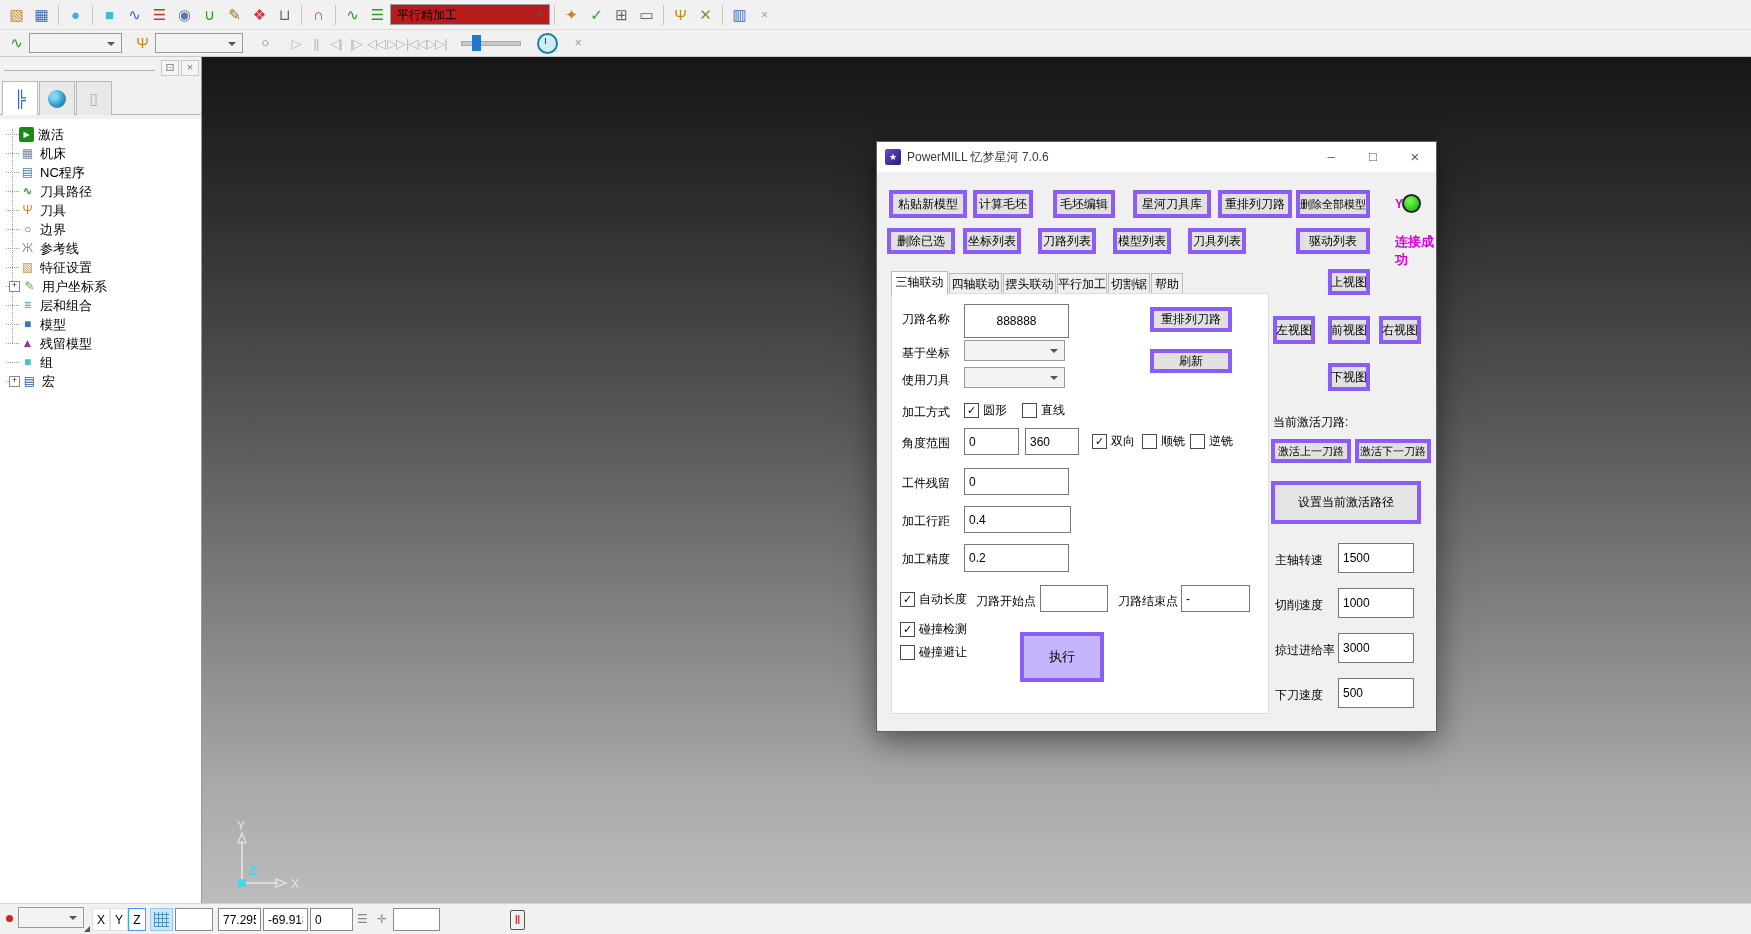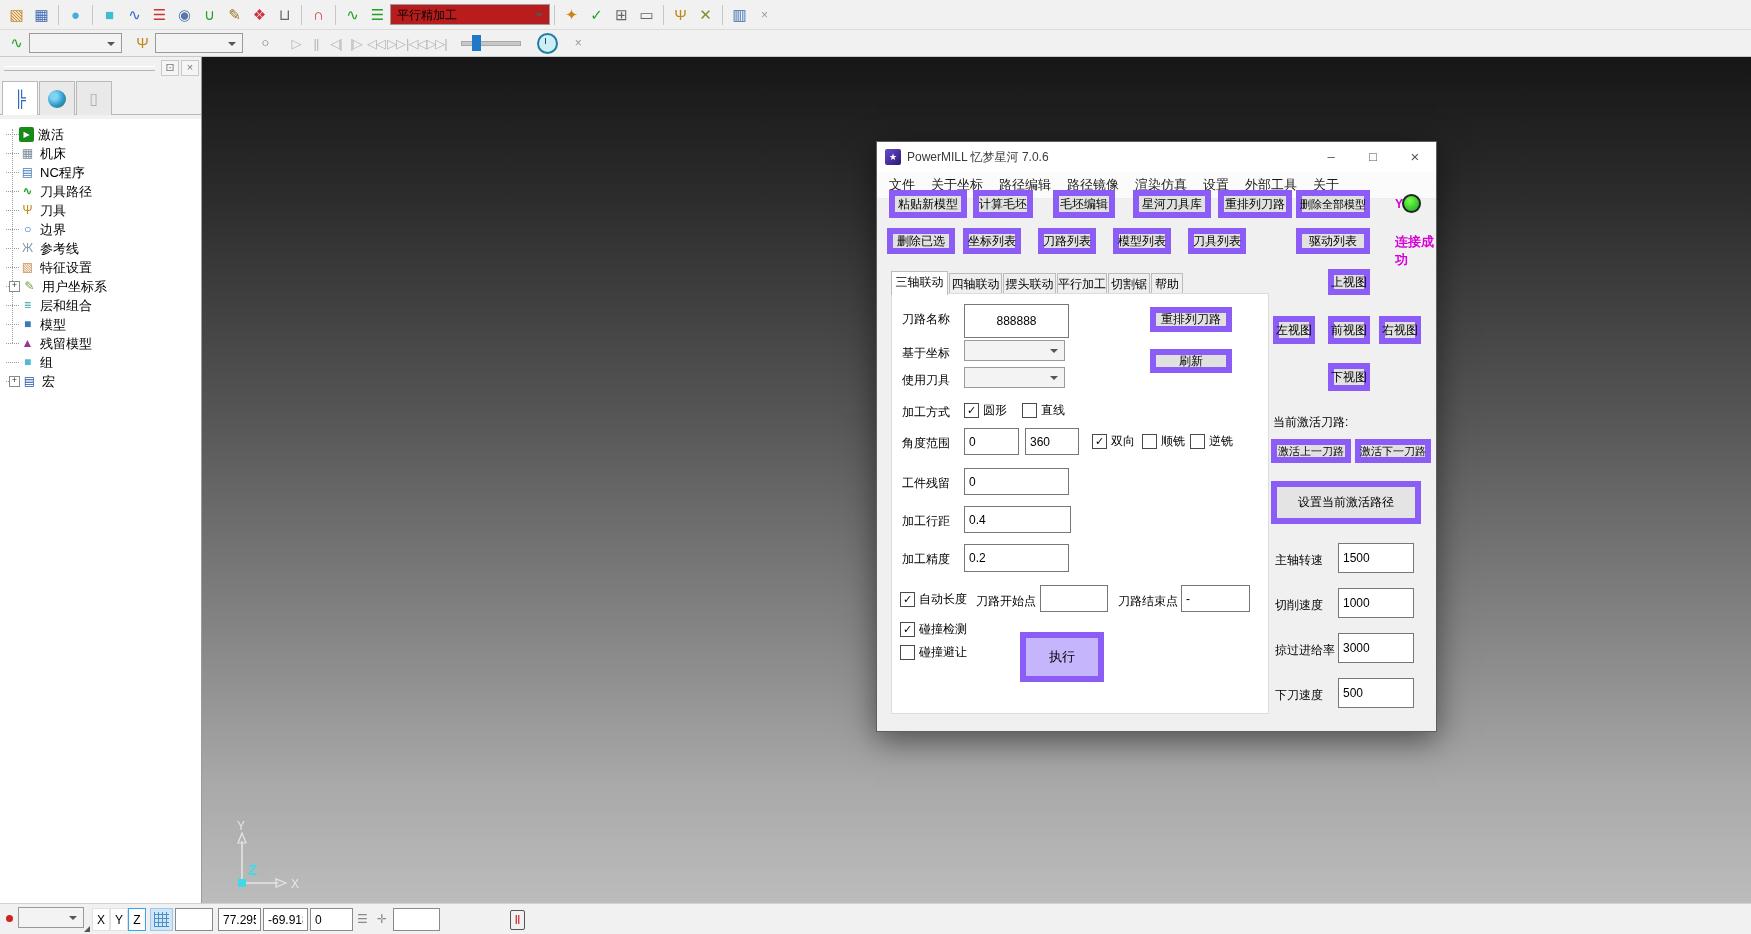--- a/index.html
+++ b/index.html
@@ -56,21 +56,21 @@
   
   #dialog{position:absolute;left:876px;top:141px;width:559px;height:589px;background:#f0f0f0;
     border:1px solid #5f5f5f;box-sizing:content-box;box-shadow:0 8px 30px rgba(0,0,0,.5);}
   #dtitle{height:30px;background:#fff;display:flex;align-items:center;position:relative;}
   #dlogo{width:16px;height:16px;margin:0 6px 0 8px;background:linear-gradient(135deg,#6a4ad0,#2a1a70);
     color:#fff;font-size:9px;line-height:16px;text-align:center;border-radius:2px;}
   #dtitletext{font-size:12px;color:#3a3a3a;}
   .wctl{position:absolute;top:0;width:42px;height:30px;line-height:30px;text-align:center;color:#555;font-size:13px;}
   #dmenu{height:26px;background:#fbfbfb;display:flex;align-items:center;padding-left:4px;border-bottom:1px solid #ececec;}
   .mitem{padding:0 8px;font-size:13px;color:#1a1a1a;}
-  .wbtn{position:absolute;background:#e1e1e1;border:6px solid #8b5cf6;font-size:12px;
+  .wbtn{position:absolute;background:#e1e1e1;border:4px solid #8b5cf6;font-size:12px;
     display:flex;align-items:center;justify-content:center;box-sizing:border-box;
     font-family:"Liberation Sans","DejaVu Sans",sans-serif;white-space:nowrap;cursor:default;}
   .magenta{position:absolute;color:#d800d8;font-weight:bold;margin-left:21px;}
   #greenlight{position:absolute;width:19px;height:19px;border-radius:50%;
     background:radial-gradient(circle at 38% 32%,#7dfc4e,#2bc32b 70%);border:2px solid #222;box-sizing:border-box;}
   .dtab{position:absolute;height:21px;line-height:21px;text-align:center;font-size:12px;
     border:1px solid #bcbcbc;background:#efefef;box-sizing:border-box;}
   .dtab.active{background:#fff;height:24px;border-bottom:none;z-index:3;font-weight:normal;}
   #dpanel{position:absolute;left:14px;top:151px;width:378px;height:421px;background:#fff;border:1px solid #dcdcdc;box-sizing:border-box;}
   .flabel{position:absolute;font-size:12px;color:#000;white-space:nowrap;}
@@ -264,30 +264,20 @@
   </div>
 
   <div id="dialog">
     <div id="dtitle">
       <span id="dlogo">★</span>
       <span id="dtitletext">PowerMILL 忆梦星河  7.0.6</span>
       <span class="wctl" style="right:84px">–</span>
       <span class="wctl" style="right:42px">□</span>
       <span class="wctl" style="right:0;font-size:15px">×</span>
     </div>
-    <div id="dmenu">
-      <span class="mitem">文件</span>
-      <span class="mitem">关于坐标</span>
-      <span class="mitem">路径编辑</span>
-      <span class="mitem">路径镜像</span>
-      <span class="mitem">渲染仿真</span>
-      <span class="mitem">设置</span>
-      <span class="mitem">外部工具</span>
-      <span class="mitem">关于</span>
-    </div>
 
     <div class="wbtn" style="left:12px;top:48px;width:78px;height:28px">粘贴新模型</div>
     <div class="wbtn" style="left:96px;top:48px;width:60px;height:28px">计算毛坯</div>
     <div class="wbtn" style="left:176px;top:48px;width:62px;height:28px">毛坯编辑</div>
     <div class="wbtn" style="left:256px;top:48px;width:78px;height:28px">星河刀具库</div>
     <div class="wbtn" style="left:341px;top:48px;width:74px;height:28px">重排列刀路</div>
     <div class="wbtn" style="left:419px;top:48px;width:74px;height:28px;font-size:11px">删除全部模型</div>
     <span class="magenta" style="left:497px;top:55px;font-size:12px">YES</span>
     <div id="greenlight" style="left:525px;top:52px"></div>
 

